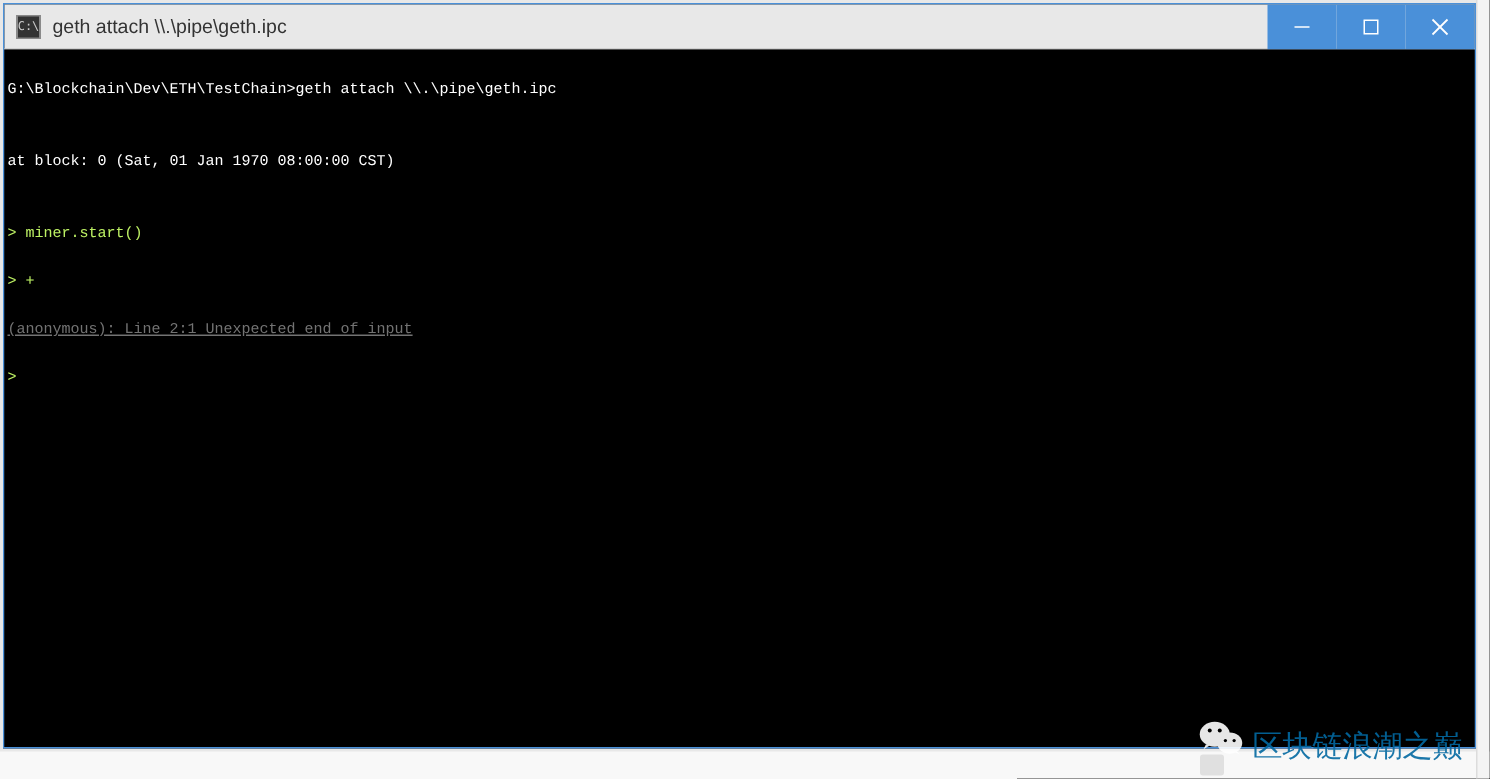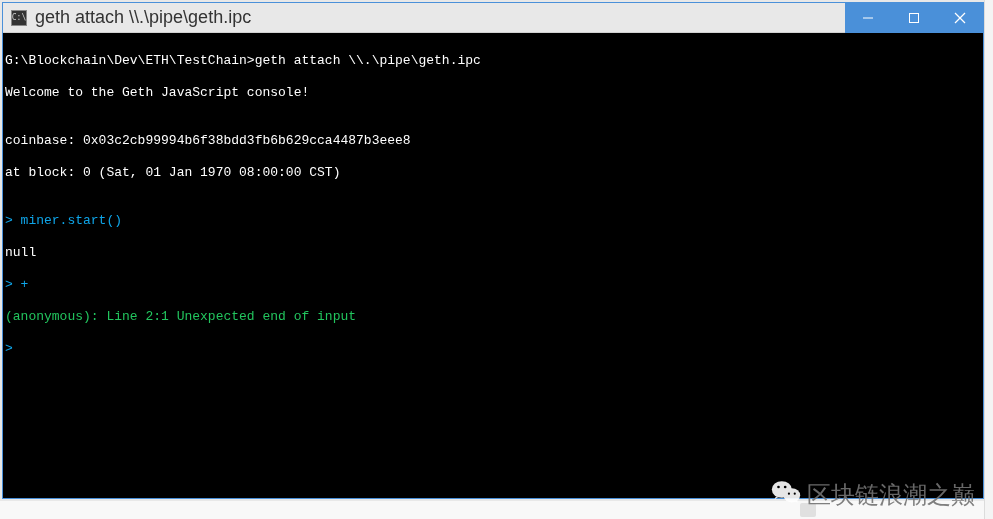--- a/index.html
+++ b/index.html
@@ -37,21 +37,21 @@
       border: 1px solid #888;
       display: flex;
       align-items: center;
       justify-content: center;
       font-size: 8px;
       color: #ccc;
       font-family: monospace;
     }
     .title-text {
       margin-left: 8px;
-      font-size: 18px;
+      font-size: 13px;
       font-family: "Segoe UI", sans-serif;
       color: #333;
       flex: 1;
     }
     .window-controls {
       display: flex;
       height: 100%;
     }
     .wc-btn {
       width: 46px;
@@ -62,41 +62,41 @@
       background: #4a90d9;
       color: #fff;
       font-size: 14px;
     }
     .wc-btn.close { background: #4a90d9; }
     .wc-btn svg { width: 12px; height: 12px; }
     .terminal {
       flex: 1;
       background: #000;
       color: #fff;
-      font-size: 13px;
+      font-size: 10px;
       line-height: 16px;
       padding: 4px 2px;
       font-family: "Consolas", "SimSun", "Courier New", monospace;
       white-space: pre;
       overflow: hidden;
       position: relative;
     }
     .line { display: block; }
-    .error { color: #22c55e; }
-    .prompt { color: #0ea5e9; }
+    .error { color: #737373; text-decoration: underline; }
+    .prompt { color: #bef264; }
     .watermark {
       position: absolute;
       right: 18px;
       bottom: 8px;
       display: flex;
       align-items: flex-end;
       gap: 6px;
-      color: #737373;
+      color: #0369a1;
       font-family: "Microsoft YaHei", sans-serif;
-      font-size: 24px;
+      font-size: 20px;
       font-weight: 500;
       opacity: 0.9;
     }
     .wechat-icon {
       width: 30px;
       height: 26px;
       display: inline-block;
     }
     .bg-right {
       position: absolute;
@@ -150,27 +150,24 @@
       <div class="wc-btn close">
         <svg viewBox="0 0 12 12">
             <line x1="1" y1="1" x2="11" y2="11" stroke="#fff" stroke-width="1.2"></line>
             <line x1="11" y1="1" x2="1" y2="11" stroke="#fff" stroke-width="1.2"></line>
           </svg>
       </div>
     </div>
   </div>
   <div class="terminal">
 <span class="line">G:\Blockchain\Dev\ETH\TestChain&gt;geth attach \\.\pipe\geth.ipc</span>
-<span class="line">Welcome to the Geth JavaScript console!</span>
 <span class="line"></span>
-<span class="line">coinbase: 0x03c2cb99994b6f38bdd3fb6b629cca4487b3eee8</span>
 <span class="line">at block: 0 (Sat, 01 Jan 1970 08:00:00 CST)</span>
 <span class="line"></span>
 <span class="line prompt">&gt; miner.start()</span>
-<span class="line">null</span>
 <span class="line prompt">&gt; +</span>
 <span class="line error">(anonymous): Line 2:1 Unexpected end of input</span>
 <span class="line prompt">&gt;</span>
 
 
 
 
 
 
   </div>

